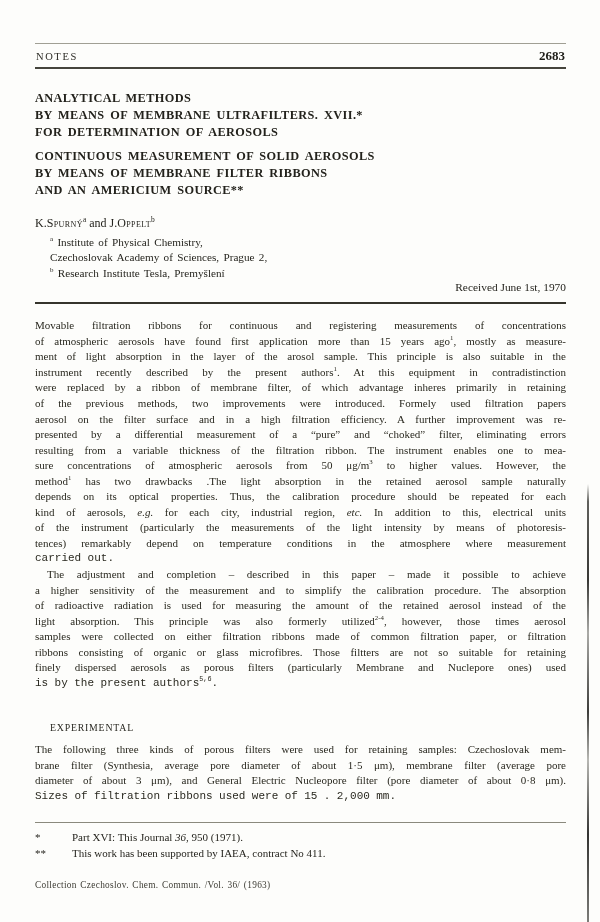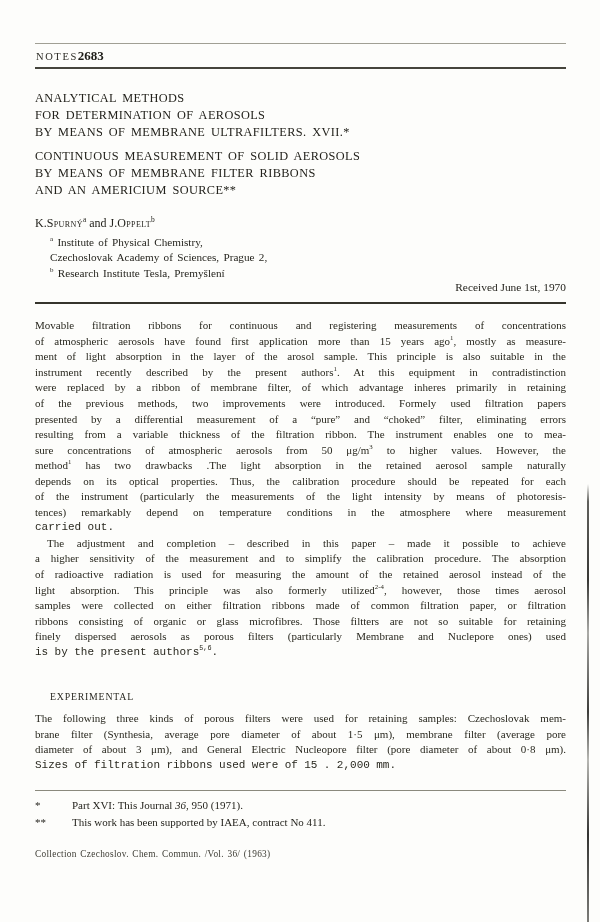--- a/index.html
+++ b/index.html
@@ -20,31 +20,31 @@
   .content {
     position:absolute; left:35px; top:0; width:531px;
   }
   
   .running-head {
     margin-top:43px;
     border-top:1px solid #a09f94;
     border-bottom:2px solid #45443c;
   }
   .running-head-row {
-    display:flex; align-items:baseline;
+    display:flex; justify-content:space-between; align-items:baseline;
     padding:4px 1px 3px 1px;
   }
   .journal-section {
     font-size:10.5px; letter-spacing:1.6px; color:#2c2b25;
   }
   .page-number {
     font-weight:bold; font-size:13px; color:#1e1d18;
   }
   
-  .title-block { margin-top:21px; font-weight:normal; font-size:12.3px; color:#23221c; }
+  .title-block { margin-top:21px; font-weight:bold; font-size:12.3px; color:#23221c; }
   .title-block .line { line-height:17px; letter-spacing:0.4px; word-spacing:2.2px; }
   .title-part2 { margin-top:7px; }
   
   .authors-line { margin-top:17px; font-size:12px; color:#25241e; }
   .authors-line .sc { font-variant:small-caps; letter-spacing:0.4px; }
   sup { font-size:0.62em; vertical-align:super; line-height:0; }
   .affiliations { margin-top:4px; margin-left:15px; font-size:11.2px; }
   .affiliations .line { line-height:15.4px; word-spacing:1.5px; }
   .received { margin-top:0; text-align:right; font-size:11.4px; }
   .head-rule { margin-top:9px; border-bottom:2px solid #35342c; }
@@ -96,22 +96,22 @@
     <div class="running-head">
       <div class="running-head-row">
         <span class="journal-section">NOTES</span>
         <span class="page-number">2683</span>
       </div>
     </div>
 
     <div class="title-block">
       <div class="title-part1">
           <div class="line">ANALYTICAL METHODS</div>
+          <div class="line lastline">BY MEANS OF MEMBRANE ULTRAFILTERS. XVII.*</div>
           <div class="line">FOR DETERMINATION OF AEROSOLS</div>
-          <div class="line lastline">BY MEANS OF MEMBRANE ULTRAFILTERS. XVII.*</div>
         </div>
       <div class="title-part2">
           <div class="line">CONTINUOUS MEASUREMENT OF SOLID AEROSOLS</div>
           <div class="line">BY MEANS OF MEMBRANE FILTER RIBBONS</div>
           <div class="line lastline">AND AN AMERICIUM SOURCE**</div>
         </div>
     </div>
 
     <div class="authors-line">K.<span class="sc">Spurný</span><sup>a</sup> and J.<span class="sc">Oppelt</span><sup>b</sup></div>
 
@@ -126,25 +126,27 @@
     <div class="head-rule"></div>
 
     <div class="body-text">
       <div class="para">
           <div class="line">Movable filtration ribbons for continuous and registering measurements of concentrations</div>
           <div class="line">of atmospheric aerosols have found first application more than 15 years ago<sup>1</sup>, mostly as measure-</div>
           <div class="line">ment of light absorption in the layer of the arosol sample. This principle is also suitable in the</div>
           <div class="line">instrument recently described by the present authors<sup>1</sup>. At this equipment in contradistinction</div>
           <div class="line">were replaced by a ribbon of membrane filter, of which advantage inheres primarily in retaining</div>
           <div class="line">of the previous methods, two improvements were introduced. Formely used filtration papers</div>
+          <div class="line">aerosol on the filter surface and in a high filtration efficiency. A further improvement was re-</div>
           <div class="line">presented by a differential measurement of a “pure” and “choked” filter, eliminating errors</div>
           <div class="line">resulting from a variable thickness of the filtration ribbon. The instrument enables one to mea-</div>
           <div class="line">sure concentrations of atmospheric aerosols from 50 μg/m<sup>3</sup> to higher values. However, the</div>
           <div class="line">method<sup>1</sup> has two drawbacks .The light absorption in the retained aerosol sample naturally</div>
           <div class="line">depends on its optical properties. Thus, the calibration procedure should be repeated for each</div>
+          <div class="line">kind of aerosols, <i>e.g.</i> for each city, industrial region, <i>etc.</i> In addition to this, electrical units</div>
           <div class="line">of the instrument (particularly the measurements of the light intensity by means of photoresis-</div>
           <div class="line">tences) remarkably depend on temperature conditions in the atmosphere where measurement</div>
           <div class="line lastline">carried out.</div>
         </div>
       <div class="para indented">
           <div class="line">The adjustment and completion – described in this paper – made it possible to achieve</div>
           <div class="line">a higher sensitivity of the measurement and to simplify the calibration procedure. The absorption</div>
           <div class="line">of radioactive radiation is used for measuring the amount of the retained aerosol instead of the</div>
           <div class="line">light absorption. This principle was also formerly utilized<sup>2-4</sup>, however, those times aerosol</div>
           <div class="line">samples were collected on either filtration ribbons made of common filtration paper, or filtration</div>

